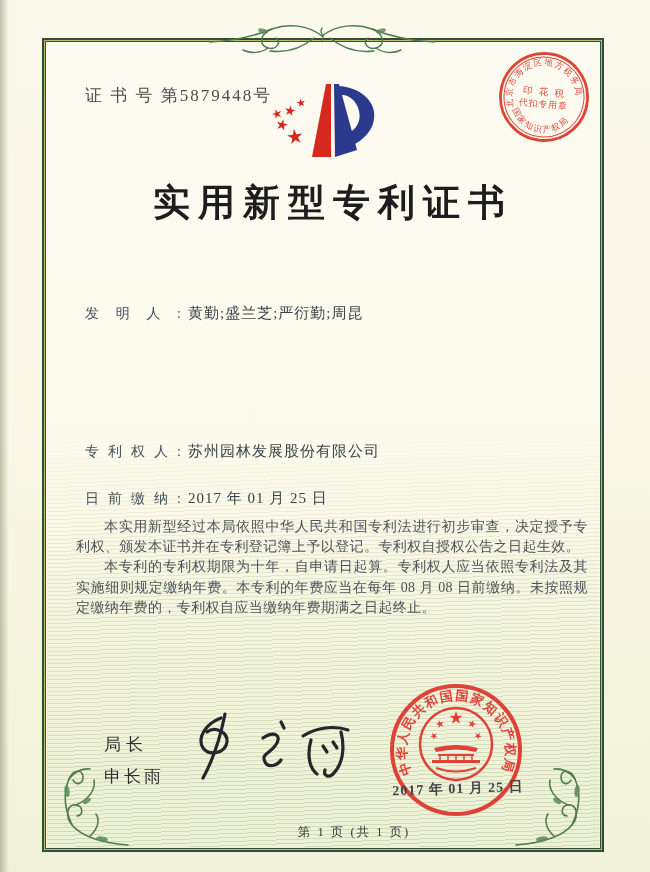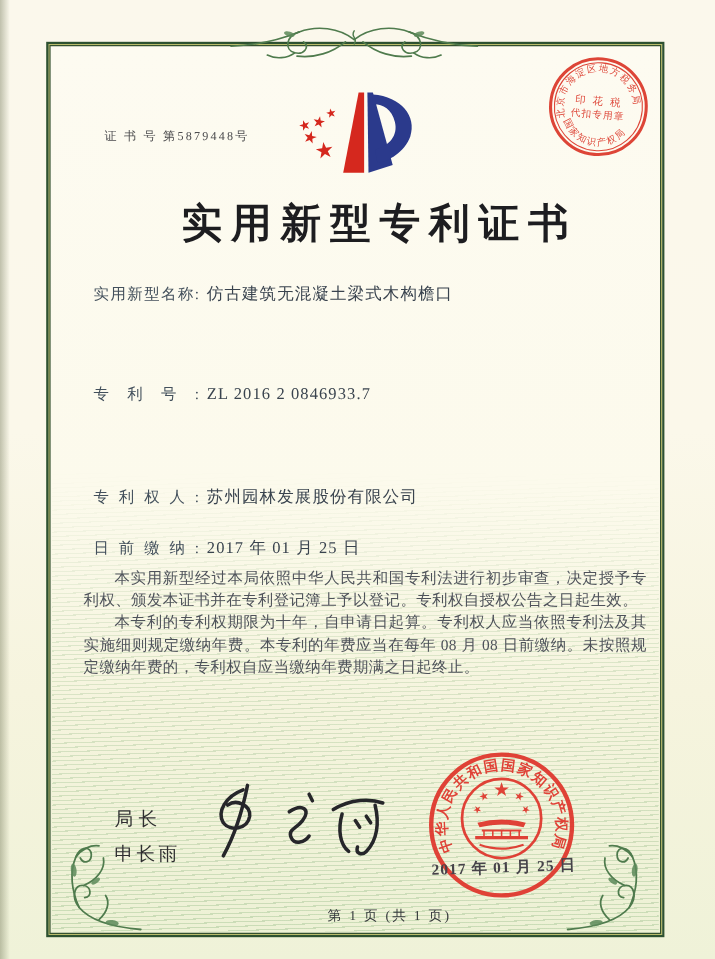--- a/index.html
+++ b/index.html
@@ -16,23 +16,23 @@
   .frame{position:absolute;left:42px;top:38px;width:558px;height:810px;
     border:2px solid #2d5130;
     box-shadow:inset 0 0 0 1px #b9bc6b, inset 0 0 0 2px #35512f;
     background:linear-gradient(180deg,#fdfbf1 0%,#fcfaec 50%,#f5f4dd 75%,#edf1d5 100%);}
   
   .frame::after{content:"";position:absolute;inset:3px;pointer-events:none;
     background:repeating-linear-gradient(178deg,rgba(120,170,110,.30) 0 1px,rgba(120,170,110,0) 1px 4px);
     -webkit-mask-image:linear-gradient(to bottom,transparent 0 48%,rgba(0,0,0,.7) 68%,#000 100%);
             mask-image:linear-gradient(to bottom,transparent 0 48%,rgba(0,0,0,.7) 68%,#000 100%);}
   .abs{position:absolute;}
-  .cert-no{left:95px;top:84px;font-size:11px;letter-spacing:2px;color:#4c4c4e;margin-top:32px;}
+  .cert-no{left:85px;top:84px;font-size:17px;letter-spacing:2px;color:#4c4c4e;}
   .title{left:42px;top:178px;width:558px;text-align:center;
-    font-size:37px;font-weight:700;letter-spacing:8px;padding-left:24px;
+    font-size:37px;font-weight:700;letter-spacing:8px;padding-left:12px;
     color:#1d1d20;}
   .field{left:85px;font-size:15px;color:#3c4754;white-space:nowrap;}
   .flabel{display:inline-block;width:96px;font-size:14px;color:#43505c;
     text-align:justify;text-align-last:justify;vertical-align:baseline;}
   .fvalue{margin-left:7px;letter-spacing:1px;color:#39434e;}
   .body-text{left:76px;top:517px;width:512px;font-size:14px;line-height:20.2px;
     color:#4e525a;text-align:justify;letter-spacing:.4px;}
   .body-text p{margin:0;text-indent:2em;}
   .officer{left:104px;top:733px;font-size:17px;color:#2e2e30;letter-spacing:5px;}
   .officer .name{margin-top:9px;letter-spacing:3px;}
@@ -139,25 +139,22 @@
     </text>
     <text font-size="8.5" fill="#dc3c2e" letter-spacing="1.5">
       <textPath href="#tax-bot-arc" startOffset="2">国家知识产权局</textPath>
     </text>
     <text x="47" y="45" font-size="9.5" fill="#dc3c2e" text-anchor="middle" letter-spacing="2">印 花 税</text>
     <text x="47" y="57" font-size="8.8" fill="#dc3c2e" text-anchor="middle" letter-spacing="1">代扣专用章</text>
   </svg>
 
   <div class="abs title">实用新型专利证书</div>
 
-  <div class="abs field" style="top:258px">
-    <span class="flabel">实用新型名称:</span><span class="fvalue">仿古建筑无混凝土梁式木构檐口</span>
-  </div>
-  <div class="abs field" style="top:350px">
-    <span class="flabel">专利号:</span><span class="fvalue">ZL 2016 2 0846933.7</span>
+  <div class="abs field" style="top:304px">
+    <span class="flabel">发明人:</span><span class="fvalue">黄勤;盛兰芝;严衍勤;周昆</span>
   </div>
   <div class="abs field" style="top:442px">
     <span class="flabel">专利权人:</span><span class="fvalue">苏州园林发展股份有限公司</span>
   </div>
   <div class="abs field" style="top:489px">
     <span class="flabel">日前缴纳:</span><span class="fvalue">2017 年 01 月 25 日</span>
   </div>
 
   <div class="abs body-text">
     <p>本实用新型经过本局依照中华人民共和国专利法进行初步审查，决定授予专利权、颁发本证书并在专利登记簿上予以登记。专利权自授权公告之日起生效。</p>

